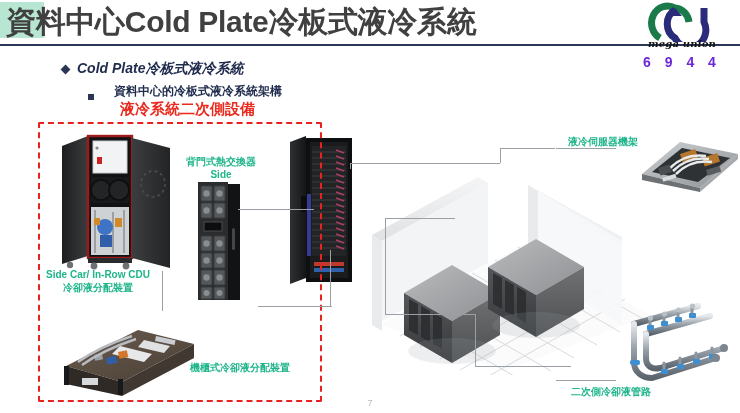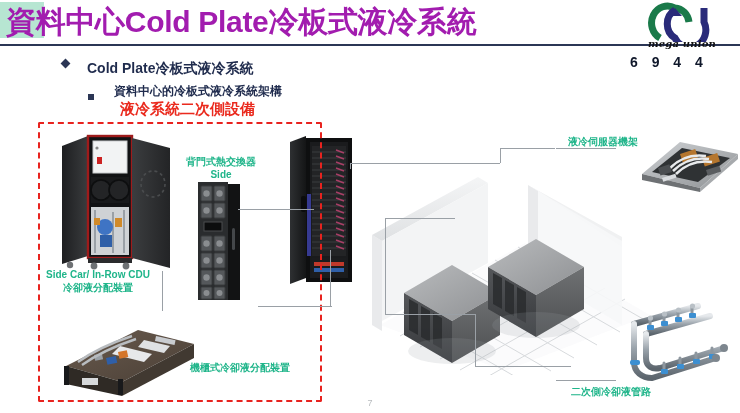--- a/index.html
+++ b/index.html
@@ -12,44 +12,44 @@
   }
   .slide{position:absolute;inset:0;width:740px;height:413px;overflow:hidden;}
 
   
   .title-hl{
     position:absolute;left:0;top:2px;width:44px;height:36px;
     background:#b7e6d2;
   }
   .slide-title{
     position:absolute;left:6px;top:4px;
-    font-size:30px;font-weight:700;color:#a21caf;
+    font-size:30px;font-weight:700;color:#404040;
     letter-spacing:-0.3px;white-space:nowrap;line-height:36px;
   }
   .title-rule{
     position:absolute;left:0;top:44px;width:740px;height:2px;
     background:#2b3655;
   }
 
   
   .logo{position:absolute;right:6px;top:2px;width:104px;height:72px;}
   .logo svg{display:block;}
   .logo-word{
     position:absolute;left:0;top:36px;width:104px;text-align:center;
     font-family:"DejaVu Serif","Liberation Serif",serif;
     font-style:italic;font-weight:700;font-size:10px;color:#111;
     letter-spacing:.2px;
   }
   .logo-num{
-    position:absolute;left:0;top:52px;width:104px;text-align:left;
-    font-weight:700;font-size:14px;color:#0f172a;letter-spacing:5px;
-  }
-
-  
-  .b1{position:absolute;left:62px;top:60px;display:flex;align-items:flex-start;gap:18px;}
+    position:absolute;left:0;top:52px;width:104px;text-align:center;
+    font-weight:700;font-size:14px;color:#6d28d9;letter-spacing:5px;
+  }
+
+  
+  .b1{position:absolute;left:62px;top:60px;display:flex;align-items:center;gap:8px;font-style:italic;}
   .b1 .dia{width:7px;height:7px;background:#2b3655;transform:rotate(45deg);}
   .b1 .tx{font-size:14px;font-weight:700;color:#1f2b4d;white-space:nowrap;}
   .b2{position:absolute;left:88px;top:83px;display:flex;align-items:flex-end;gap:20px;}
   .b2 .sq{width:6px;height:6px;background:#2b3655;}
   .b2 .tx{font-size:12px;font-weight:700;color:#1f2b4d;white-space:nowrap;}
 
   
   .red-box{
     position:absolute;left:38px;top:122px;width:280px;height:276px;
     border:2px dashed #e8231f;border-radius:2px;

